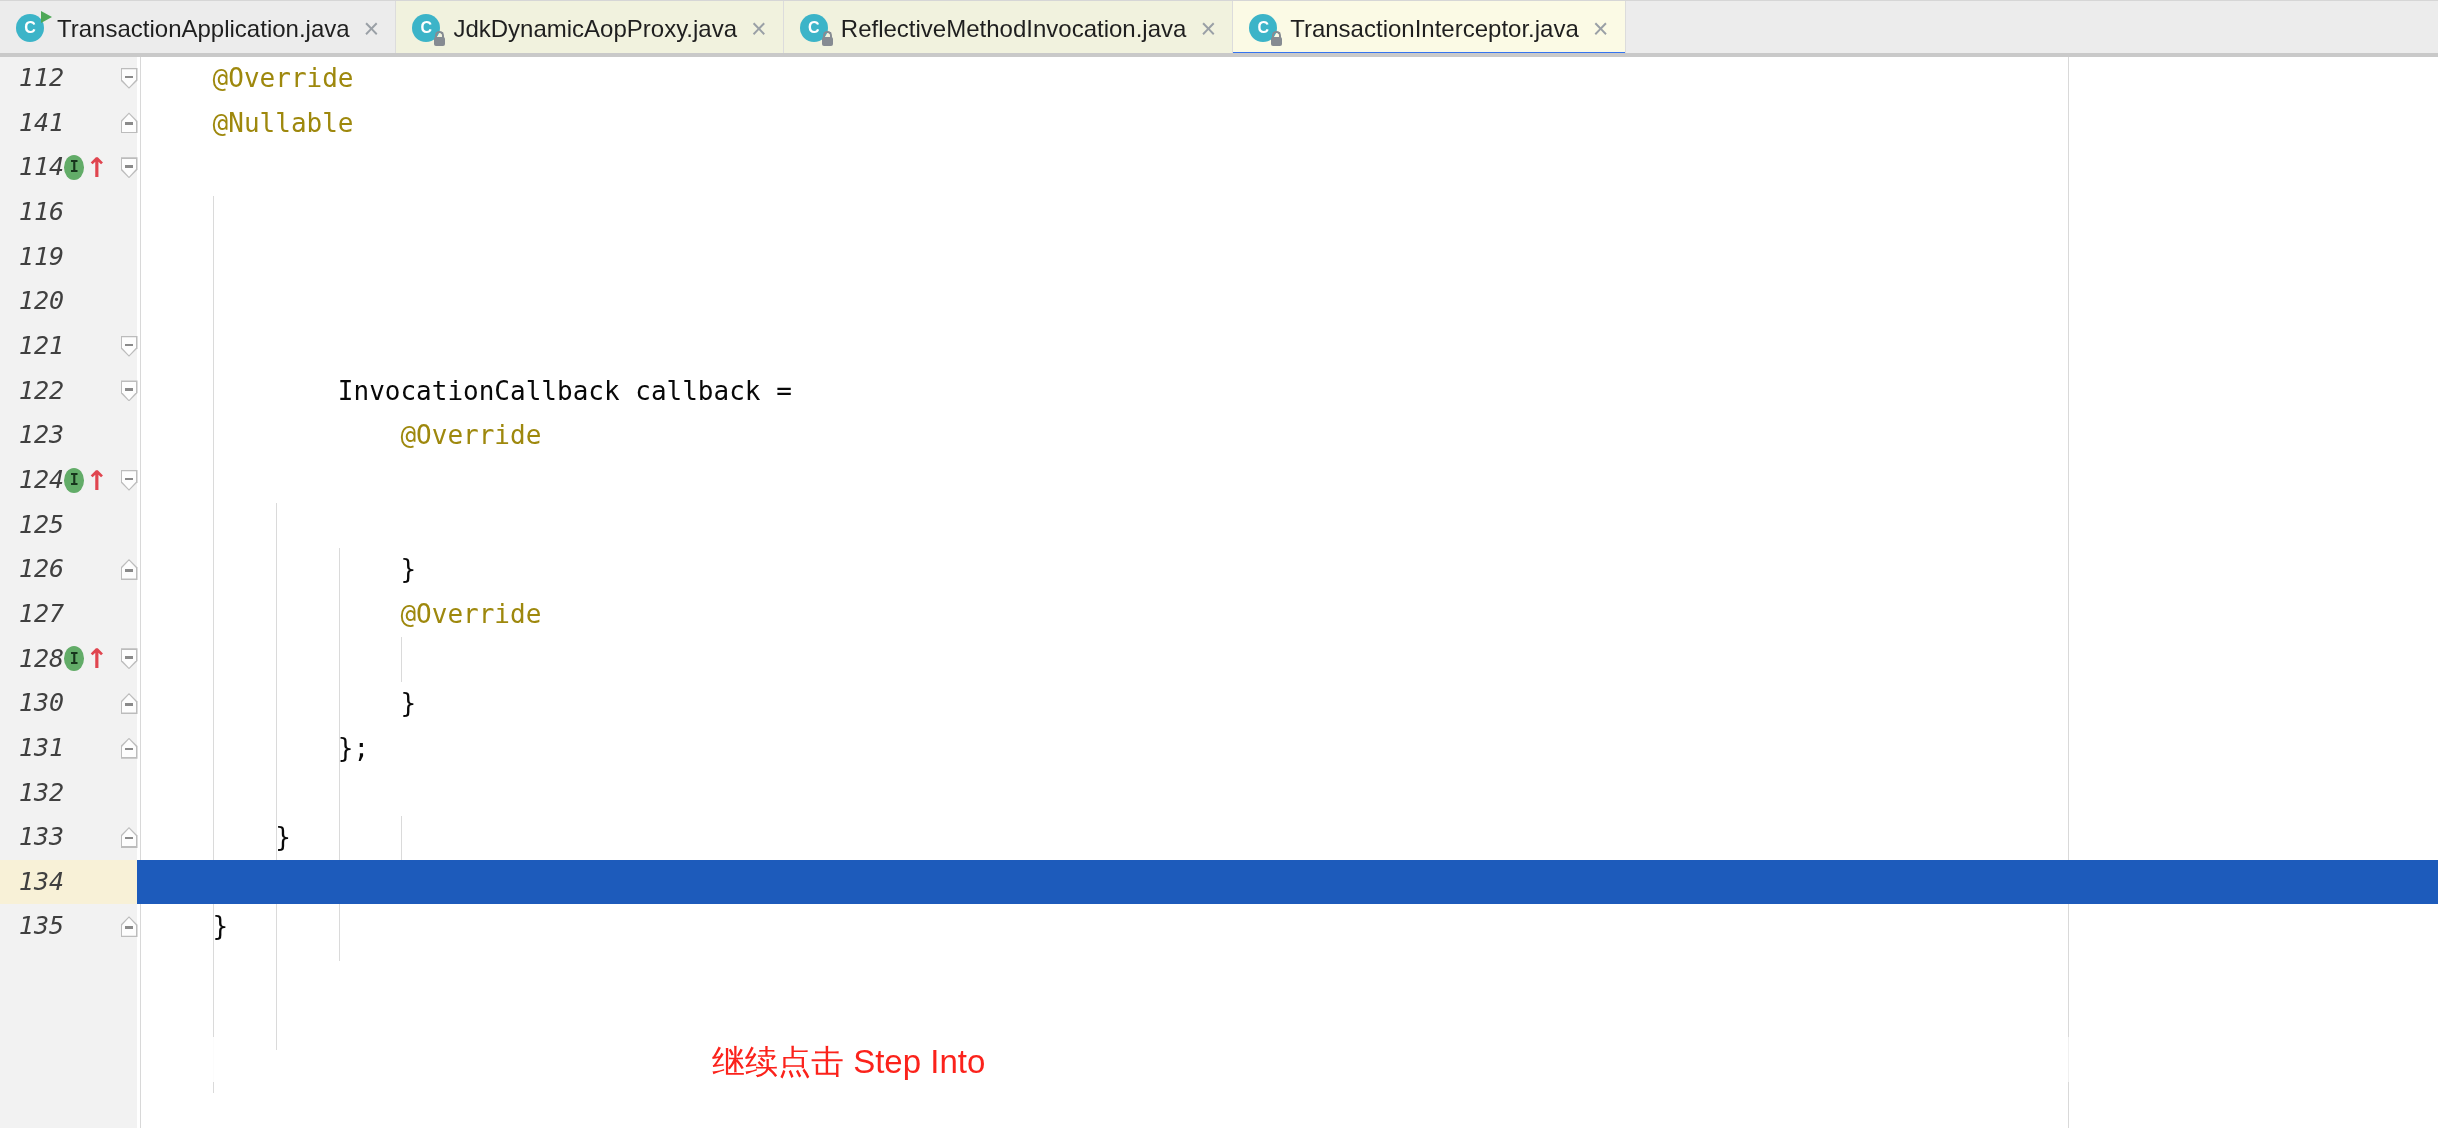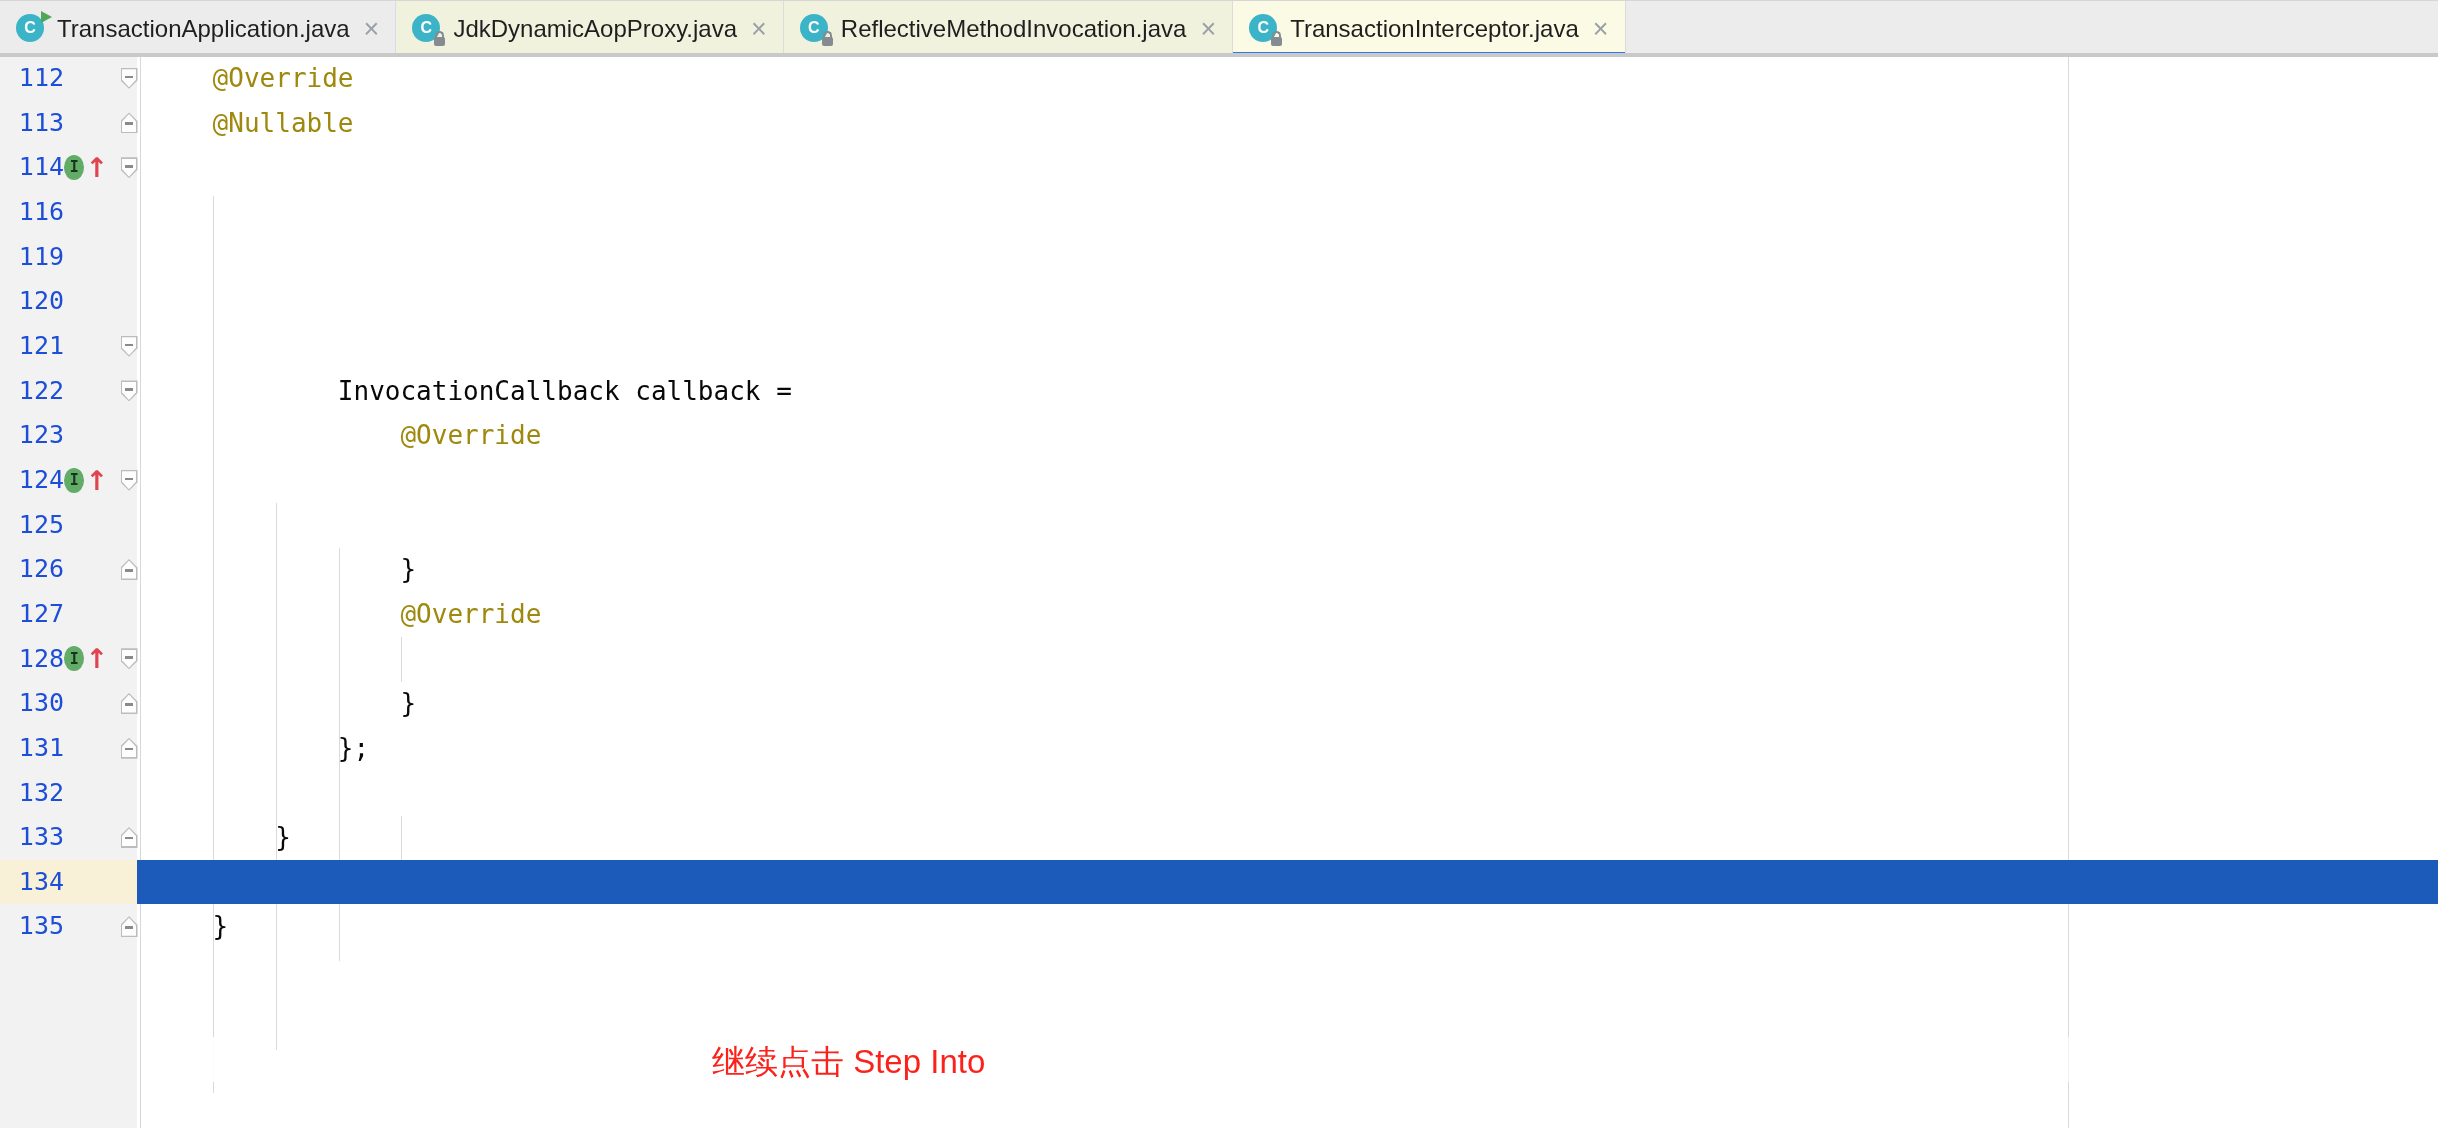--- a/index.html
+++ b/index.html
@@ -45,21 +45,21 @@
   .marginguide{position:absolute;left:2068px;top:0;width:1px;height:1072px;background:#d9d9d9;z-index:1;}
   .hl-guide1{position:absolute;left:213px;top:981px;width:2px;height:45px;
        background:rgba(255,255,255,.9);z-index:3;}
   .hl-guide2{position:absolute;left:2068px;top:981px;width:2px;height:45px;
        background:rgba(255,255,255,.6);z-index:3;}
 
   .code{position:absolute;left:0;top:0;width:2438px;}
   .line{display:flex;height:44.67px;line-height:44.67px;white-space:pre;
         font-family:"DejaVu Sans Mono",monospace;font-size:26px;color:#080808;}
   .line.hl{background:#1d5bbb;position:relative;z-index:2;}
-  .lnum{width:64px;text-align:right;color:#1d4ed8;font-size:25px;flex:0 0 auto;}
+  .lnum{width:64px;text-align:right;color:#404040;font-size:25px;flex:0 0 auto;font-style:italic;}
   .gico{width:44px;flex:0 0 auto;display:flex;align-items:center;justify-content:flex-end;gap:1px;}
   .fold{width:42px;flex:0 0 auto;display:flex;align-items:center;justify-content:center;position:relative;z-index:2;}
   .line.hl .lnum,.line.hl .gico{background:#f8f1d7;}
   .line.hl .fold{background:linear-gradient(to right,#f8f1d7 0 29px,#1d5bbb 29px);}
   .ltext{flex:1 1 auto;overflow:hidden;}
 
   
   .fmark{position:relative;width:17px;height:21px;}
   .fmark .sh{position:absolute;inset:0;background:#bcbcbc;}
   .fmark .in{position:absolute;inset:1.5px;background:#fdfdfd;}
@@ -129,21 +129,21 @@
   <div class="foldline"></div>
   <div class="guide g-method"></div>
   <div class="guide g-if"></div>
   <div class="guide g-anon"></div>
   <div class="guide g-b1"></div>
   <div class="guide g-b2"></div>
   <div class="marginguide"></div>
 
   <div class="code">
       <div class="line"><div class="lnum">112</div><div class="gico"></div><div class="fold"><div class="fmark down"><div class="sh"></div><div class="in"></div><div class="mi"></div></div></div><div class="ltext"><div class="seg ann">    @Override</div></div></div>
-      <div class="line"><div class="lnum">113</div><div class="gico"></div><div class="fold"><div class="fmark up"><div class="sh"></div><div class="in"></div><div class="mi"></div></div></div><div class="ltext"><div class="seg ann">    @Nullable</div></div></div>
+      <div class="line"><div class="lnum">141</div><div class="gico"></div><div class="fold"><div class="fmark up"><div class="sh"></div><div class="in"></div><div class="mi"></div></div></div><div class="ltext"><div class="seg ann">    @Nullable</div></div></div>
       <div class="line"><div class="lnum">114</div><div class="gico"><div class="ovr">I</div><div class="uparr">↑</div></div><div class="fold"><div class="fmark down"><div class="sh"></div><div class="in"></div><div class="mi"></div></div></div><div class="ltext"><div class="seg p">    </div></div></div>
       <div class="line"><div class="lnum">116</div><div class="gico"></div><div class="fold"></div><div class="ltext"><div class="seg p">        </div></div></div>
       <div class="line"><div class="lnum">119</div><div class="gico"></div><div class="fold"></div><div class="ltext"></div></div>
       <div class="line"><div class="lnum">120</div><div class="gico"></div><div class="fold"></div><div class="ltext"><div class="seg p">        </div></div></div>
       <div class="line"><div class="lnum">121</div><div class="gico"></div><div class="fold"><div class="fmark down"><div class="sh"></div><div class="in"></div><div class="mi"></div></div></div><div class="ltext"><div class="seg p">        </div></div></div>
       <div class="line"><div class="lnum">122</div><div class="gico"></div><div class="fold"><div class="fmark down"><div class="sh"></div><div class="in"></div><div class="mi"></div></div></div><div class="ltext"><div class="seg p">            InvocationCallback callback = </div></div></div>
       <div class="line"><div class="lnum">123</div><div class="gico"></div><div class="fold"></div><div class="ltext"><div class="seg ann">                @Override</div></div></div>
       <div class="line"><div class="lnum">124</div><div class="gico"><div class="ovr">I</div><div class="uparr">↑</div></div><div class="fold"><div class="fmark down"><div class="sh"></div><div class="in"></div><div class="mi"></div></div></div><div class="ltext"><div class="seg p">                </div></div></div>
       <div class="line"><div class="lnum">125</div><div class="gico"></div><div class="fold"></div><div class="ltext"><div class="seg p">                    </div></div></div>
       <div class="line"><div class="lnum">126</div><div class="gico"></div><div class="fold"><div class="fmark up"><div class="sh"></div><div class="in"></div><div class="mi"></div></div></div><div class="ltext"><div class="seg p">                }</div></div></div>

